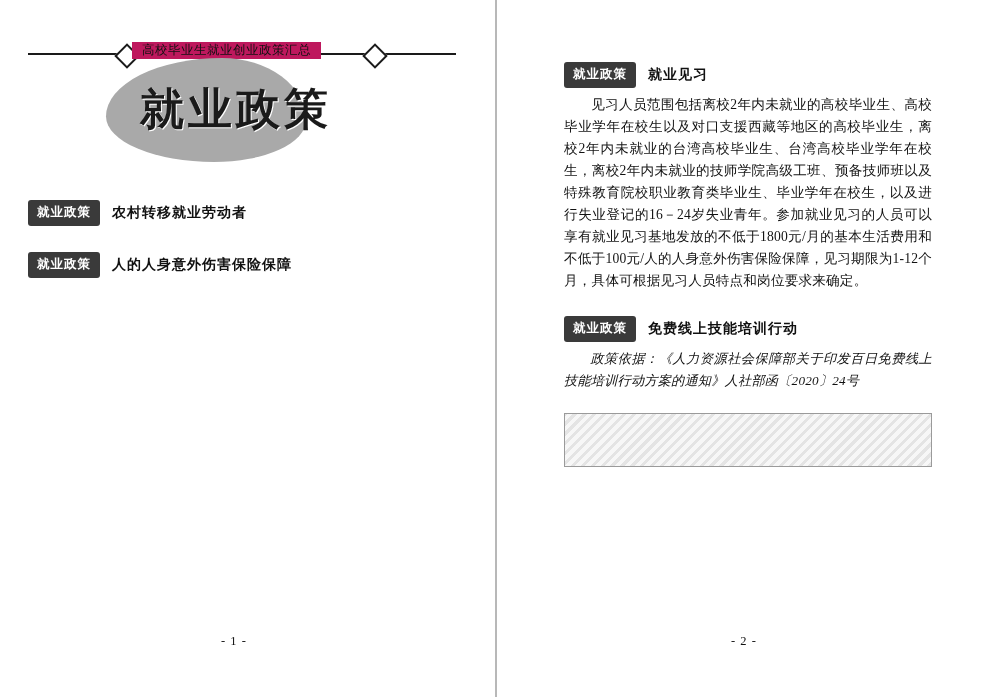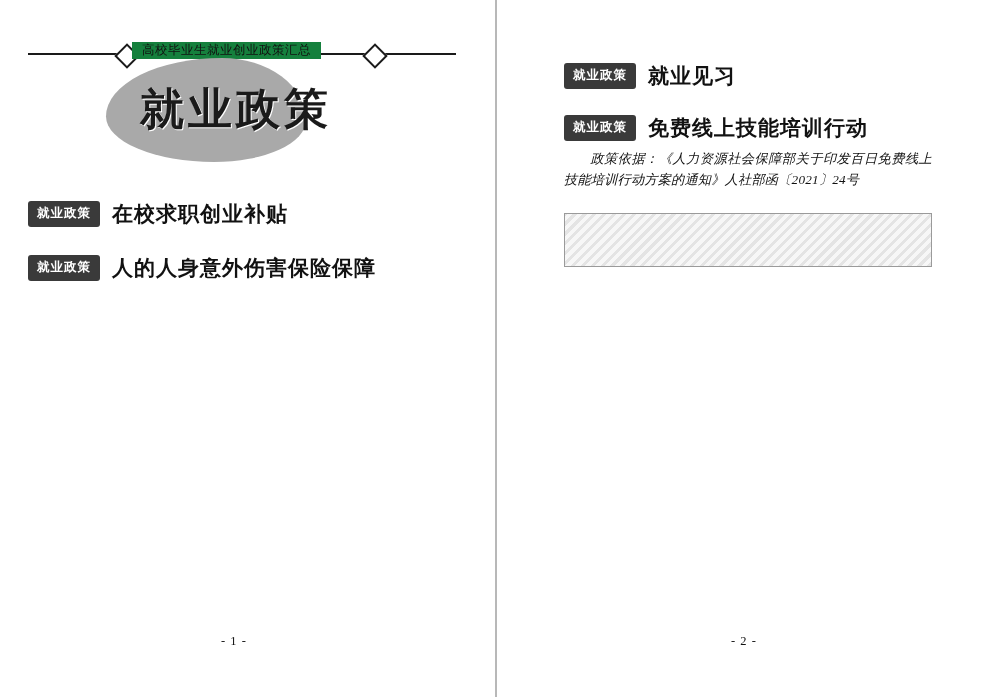--- a/index.html
+++ b/index.html
@@ -54,21 +54,21 @@
     left: 0;
     right: 0;
     top: 11px;
     height: 2px;
     background: #1a1a1a;
   }
   .rh-text {
     position: absolute;
     left: 104px;
     top: 0;
-    background: #15803d;
+    background: #be185d;
     padding: 0 10px;
     font-size: 12.5px;
     letter-spacing: 0.5px;
     font-family: "Liberation Serif", "DejaVu Serif", serif;
     color: #111;
     white-space: nowrap;
   }
   .rh-cap-left, .rh-cap-right {
     position: absolute;
     top: 5px;
@@ -124,21 +124,21 @@
     color: #ffffff;
     font-size: 12.5px;
     font-weight: bold;
     padding: 4px 9px 5px 9px;
     border-radius: 3px;
     letter-spacing: 1px;
     white-space: nowrap;
     font-family: "Liberation Sans", sans-serif;
   }
   .sec-title {
-    font-size: 21px;
+    font-size: 14px;
     font-weight: bold;
     color: #111;
     letter-spacing: 1px;
     white-space: nowrap;
   }
   .sec-rule {
     flex: 1;
     height: 1px;
     background: transparent;
   }
@@ -195,21 +195,21 @@
     </div>
 
     <div class="title-block">
       <div class="blob"></div>
       <div class="big-title">就业政策</div>
     </div>
 
     <div class="section">
       <div class="sec-head">
         <span class="tag">就业政策</span>
-        <span class="sec-title">在校求职创业补贴</span>
+        <span class="sec-title">农村转移就业劳动者</span>
         <span class="sec-rule"></span>
       </div>
     </div>
 
     <div class="section">
       <div class="sec-head">
         <span class="tag">就业政策</span>
         <span class="sec-title">人的人身意外伤害保险保障</span>
         <span class="sec-rule"></span>
       </div>
@@ -222,29 +222,30 @@
 
   <div class="page page-right">
     <div class="right-top-pad"></div>
 
     <div class="section" style="margin-top:0;">
       <div class="sec-head">
         <span class="tag">就业政策</span>
         <span class="sec-title">就业见习</span>
         <span class="sec-rule"></span>
       </div>
+      <p class="body">见习人员范围包括离校2年内未就业的高校毕业生、高校毕业学年在校生以及对口支援西藏等地区的高校毕业生，离校2年内未就业的台湾高校毕业生、台湾高校毕业学年在校生，离校2年内未就业的技师学院高级工班、预备技师班以及特殊教育院校职业教育类毕业生、毕业学年在校生，以及进行失业登记的16－24岁失业青年。参加就业见习的人员可以享有就业见习基地发放的不低于1800元/月的基本生活费用和不低于100元/人的人身意外伤害保险保障，见习期限为1-12个月，具体可根据见习人员特点和岗位要求来确定。</p>
     </div>
 
     <div class="section" style="margin-top:24px;">
       <div class="sec-head">
         <span class="tag">就业政策</span>
         <span class="sec-title">免费线上技能培训行动</span>
         <span class="sec-rule"></span>
       </div>
-      <p class="body italic-note">政策依据：《人力资源社会保障部关于印发百日免费线上技能培训行动方案的通知》人社部函〔2021〕24号</p>
+      <p class="body italic-note">政策依据：《人力资源社会保障部关于印发百日免费线上技能培训行动方案的通知》人社部函〔2020〕24号</p>
     </div>
 
     <div class="hatch-box"></div>
 
     <div class="page-num">- 2 -</div>
   </div>
 
 </div>
 
 </body></html>

